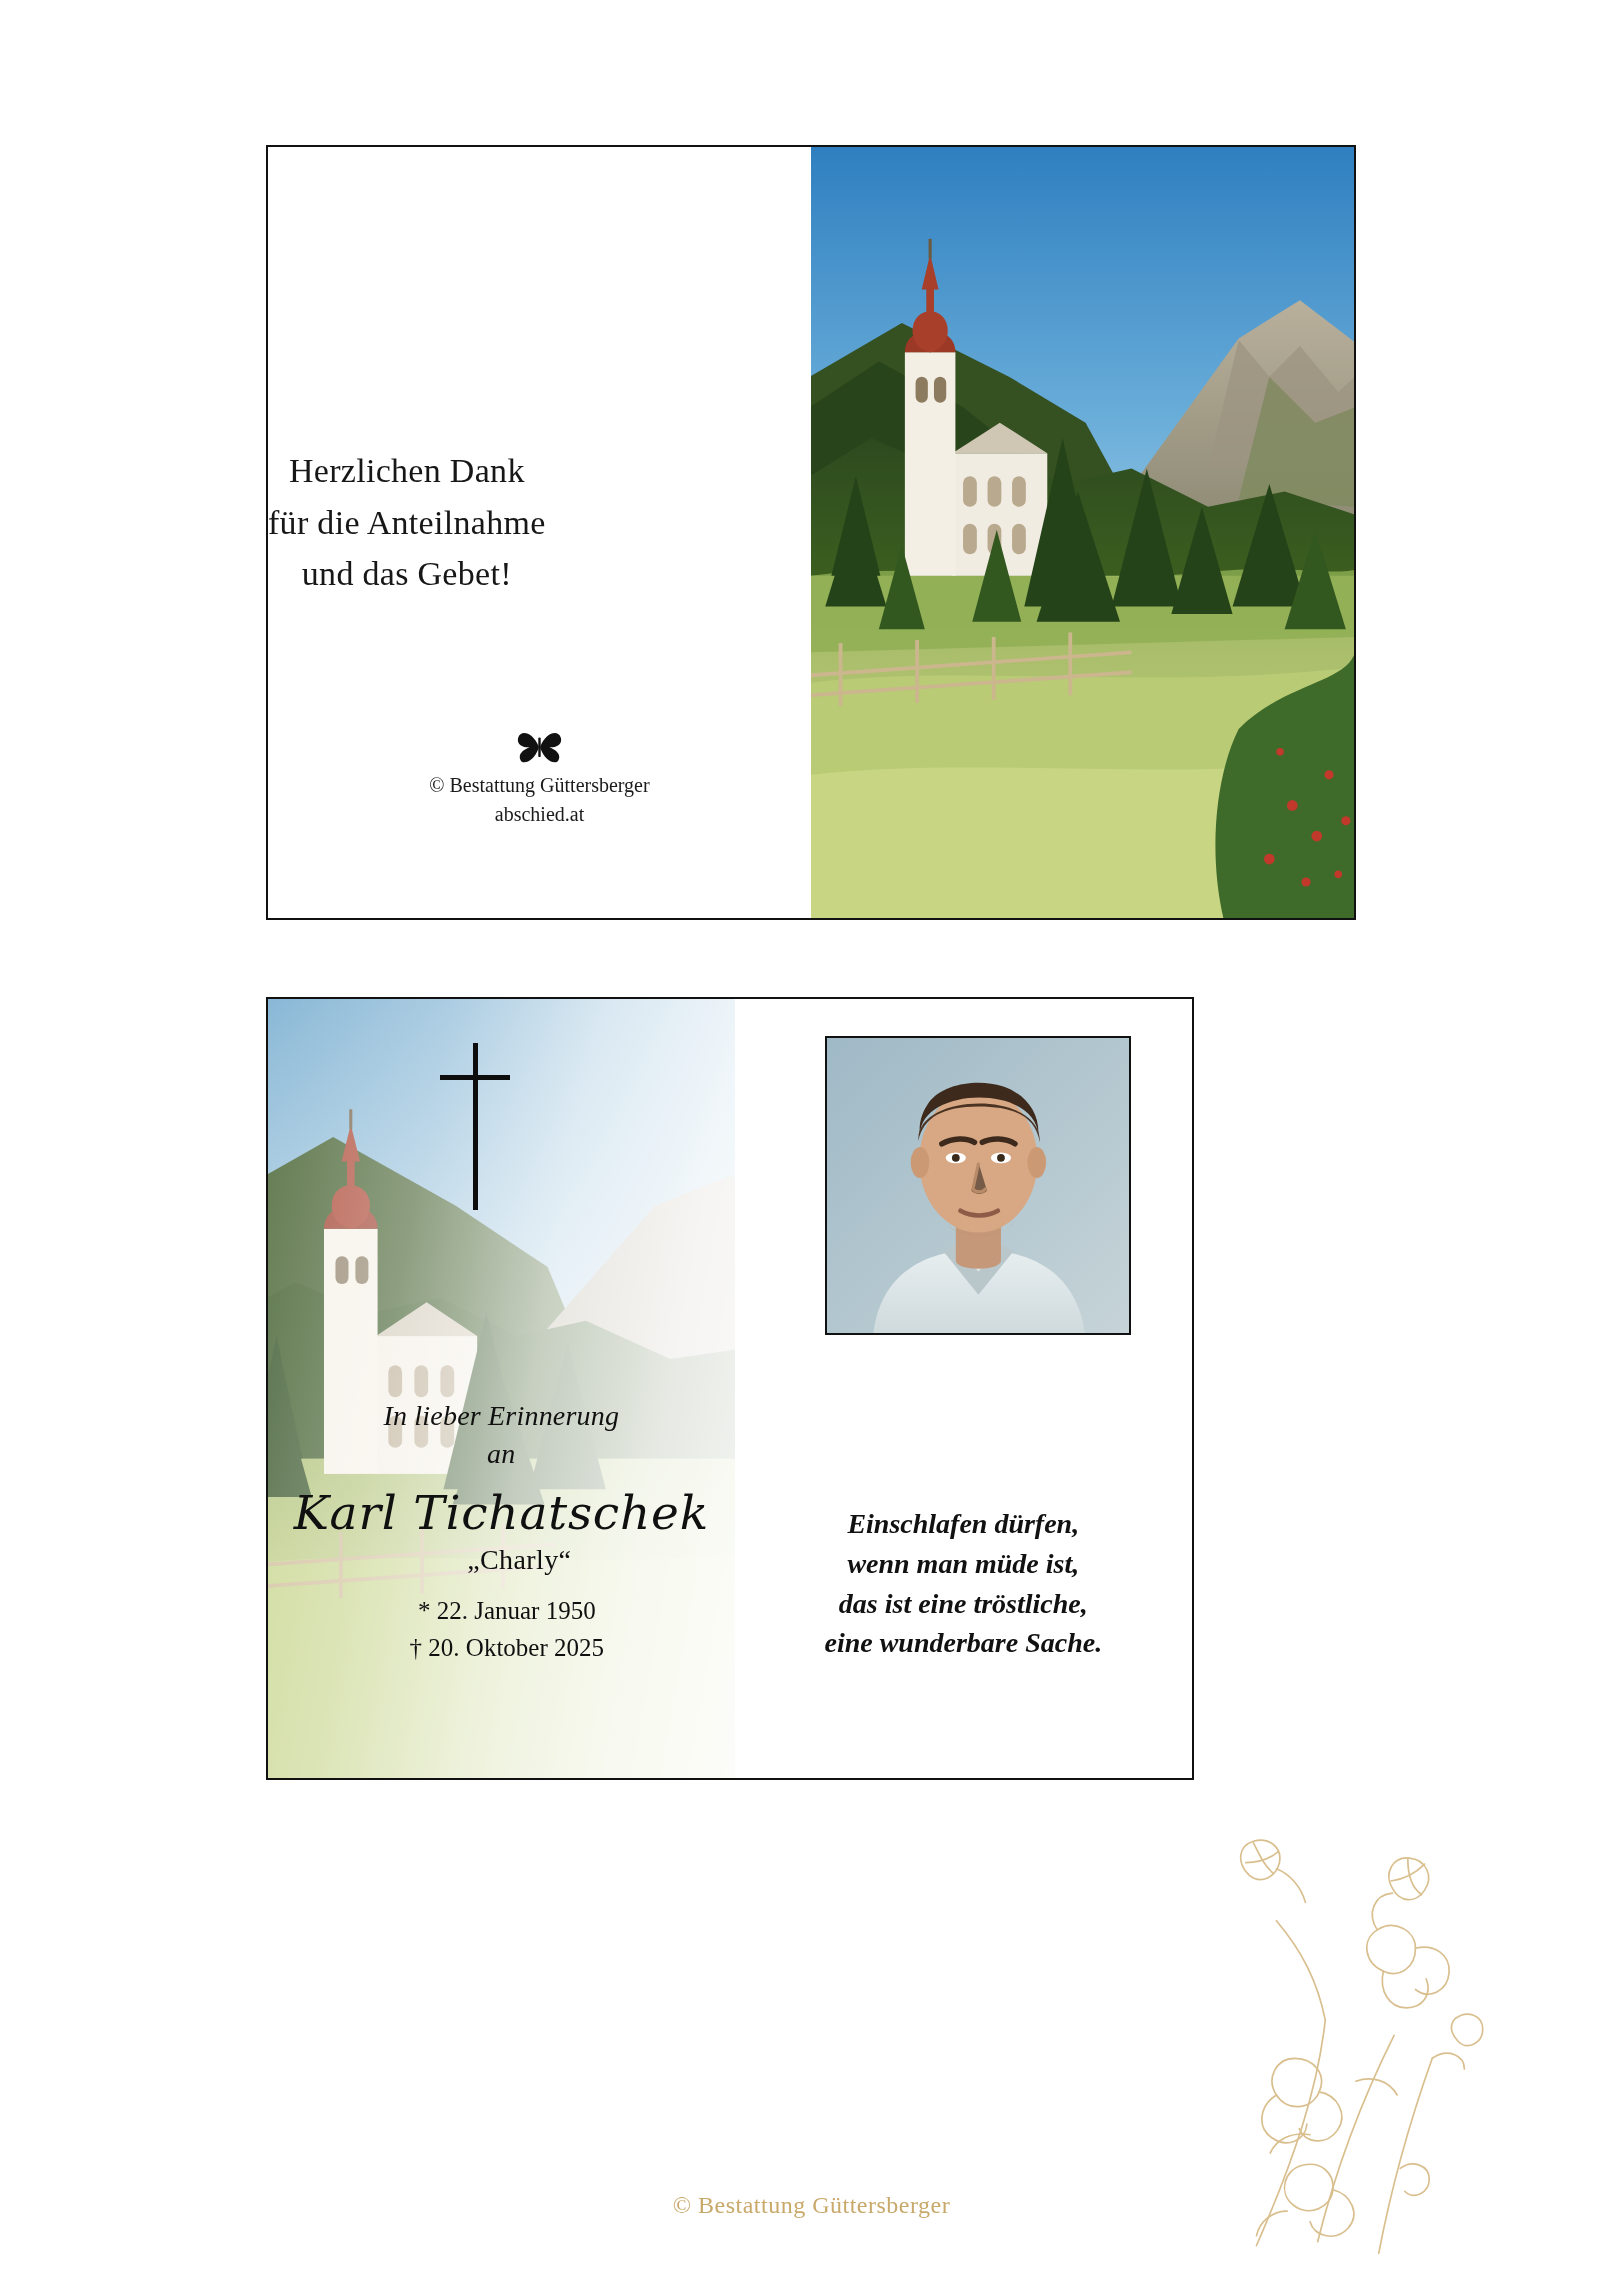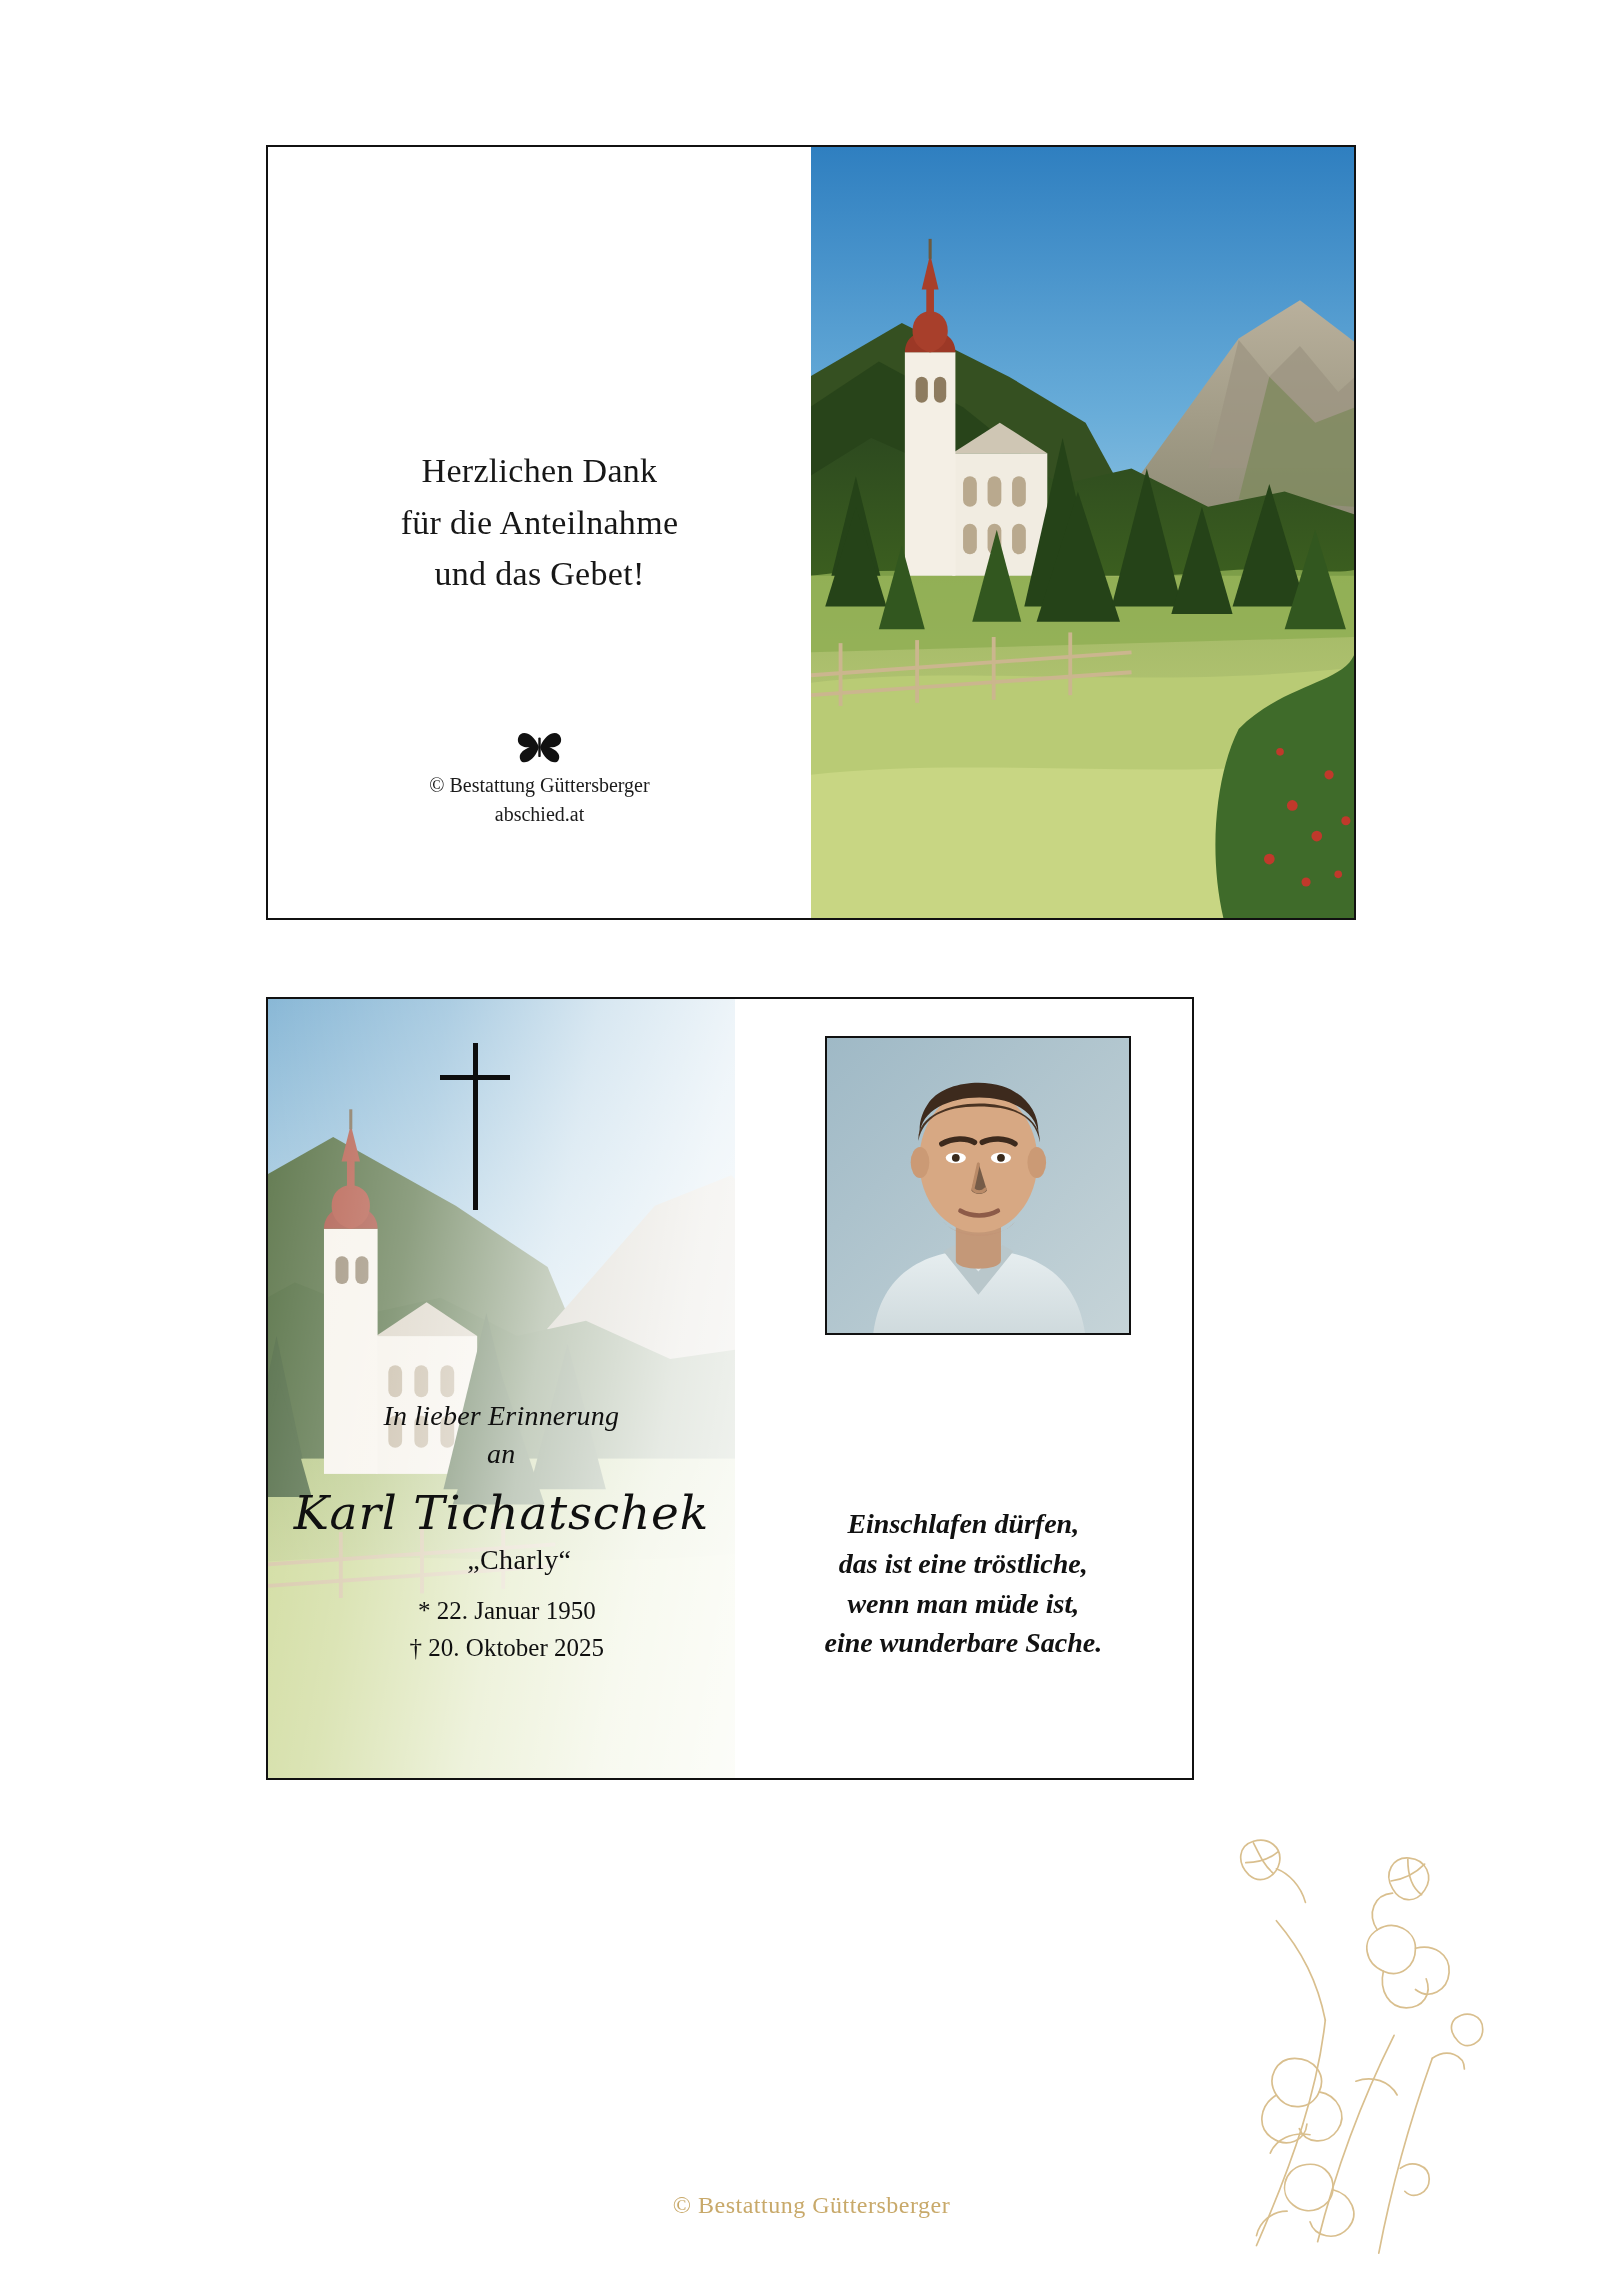--- a/index.html
+++ b/index.html
@@ -31,21 +31,21 @@
     height: 775px;
     display: flex;
   }
   .card-left-panel {
     width: 50%;
     height: 100%;
     position: relative;
     background: #ffffff;
     display: flex;
     flex-direction: column;
-    align-items: center;
+    align-items: flex-start;
   }
   .thanks-block {
     margin-top: 298px;
     text-align: center;
     font-size: 34px;
     line-height: 1.52;
     letter-spacing: 0.3px;
     color: #171717;
   }
   .thanks-line { display: block; white-space: nowrap; }
@@ -462,22 +462,22 @@
         <path d="M195 162 L188 194 C192 199, 200 199, 204 194" stroke="#b98a67" stroke-width="4" fill="none" stroke-linecap="round"></path>
 
         <path d="M172 222 C186 230, 206 230, 220 222" stroke="#8d5b48" stroke-width="6" fill="none" stroke-linecap="round"></path>
 
         <path d="M150 236 C170 260, 222 260, 242 236 C228 258, 166 258, 150 236 Z" fill="#c49176" opacity="0.5"></path>
       </svg>
     </div>
 
     <div class="quote">
       <span>Einschlafen dürfen,</span>
+      <span>wenn man müde ist,</span>
       <span>das ist eine tröstliche,</span>
-      <span>wenn man müde ist,</span>
       <span>eine wunderbare Sache.</span>
     </div>
   </div>
 </div>
 
 <svg class="flower-deco" viewBox="0 0 420 560">
   <g fill="none" stroke="#d9bf8e" stroke-width="2.2" stroke-linecap="round">
 
     <path d="M70 545 C120 430, 150 340, 160 250"></path>
     <path d="M150 540 C175 440, 210 350, 250 270"></path>

